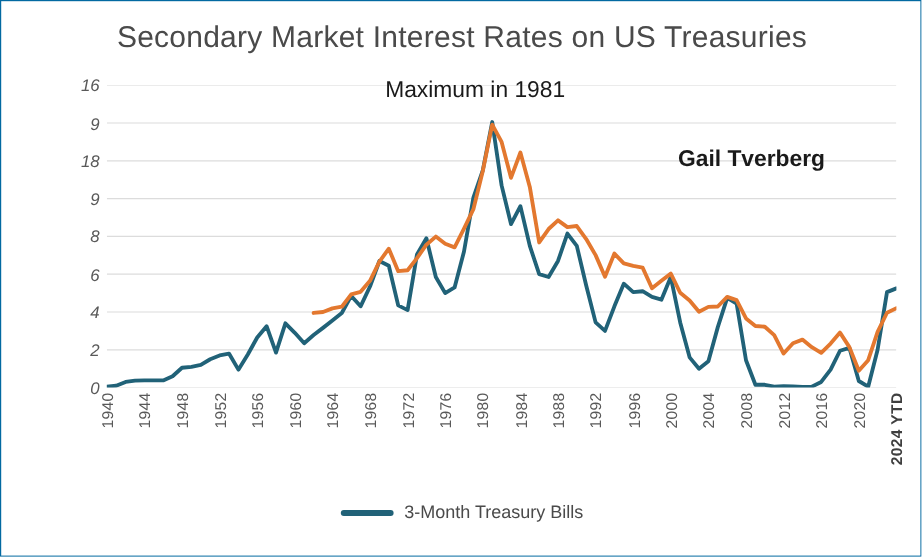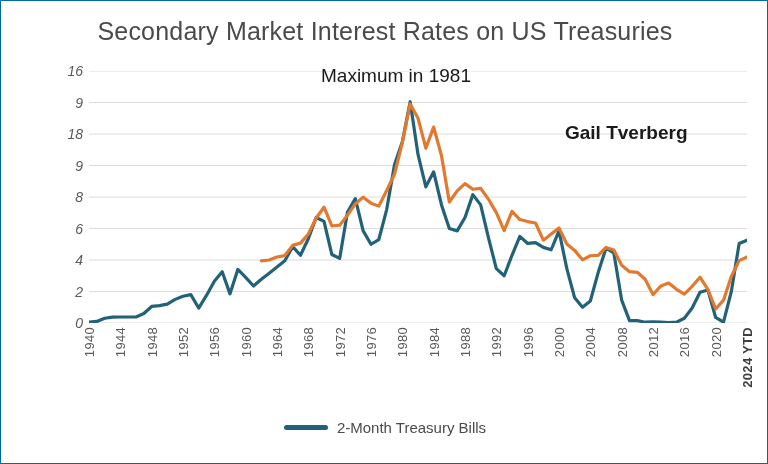--- a/index.html
+++ b/index.html
@@ -141,17 +141,17 @@
 
   <div id="annot">Maximum in 1981</div>
 
   <div id="credit">
     <div>Gail Tverberg</div>
   </div>
 
   <div id="legend">
     <div class="legend-item">
       <span class="legend-swatch" style="background: rgb(33, 98, 120);"></span>
-      <span class="legend-label">2-Month Treasury Bills</span>
+      <span class="legend-label">3-Month Treasury Bills</span>
     </div>
   </div>
 
 </div>
 
 </body></html>

